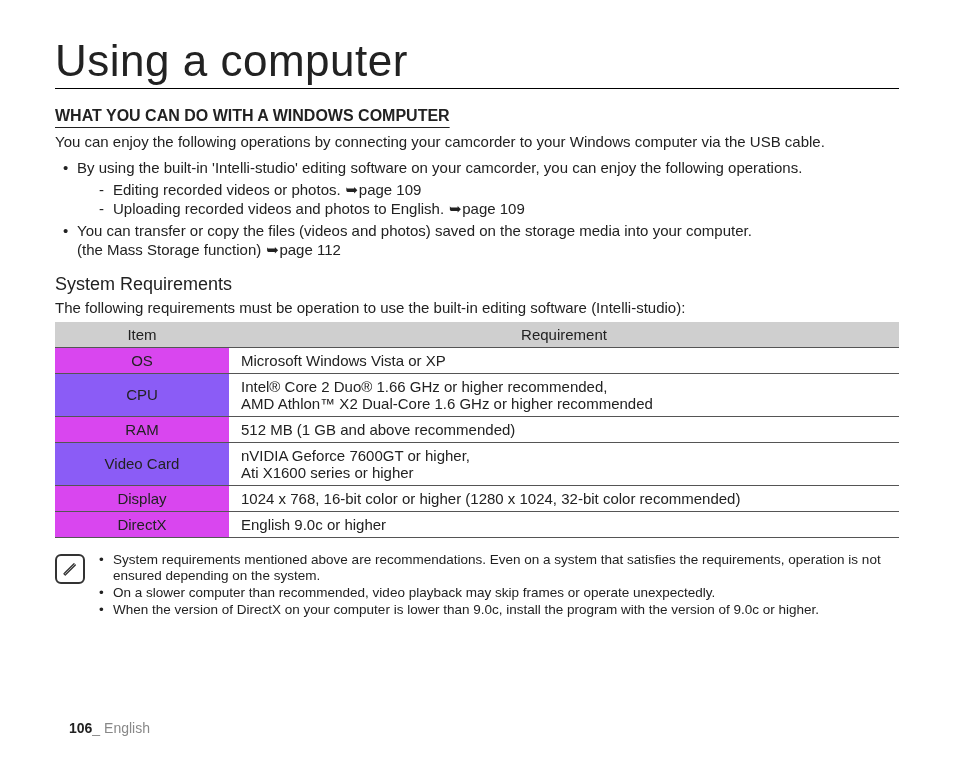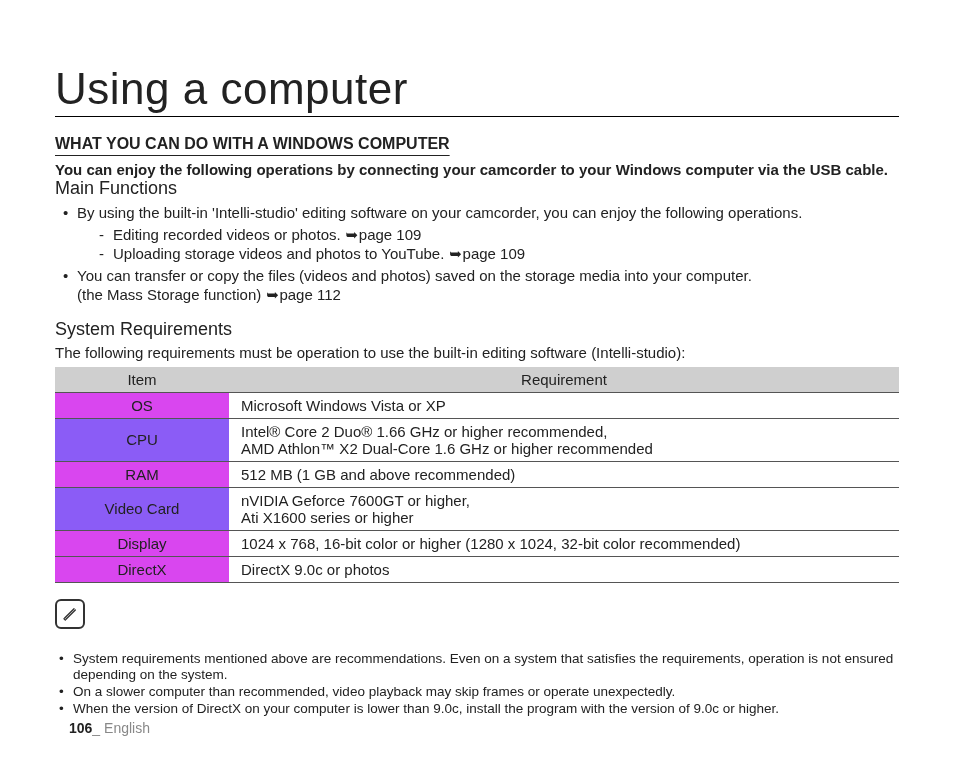--- a/index.html
+++ b/index.html
@@ -7,42 +7,41 @@
     padding: 0;
     font-family: Arial, Helvetica, sans-serif;
     background: #fff;
     color: #222;
     width: 954px;
     height: 766px;
     position: relative;
     box-sizing: border-box;
   }
   .page {
-    padding: 64px 55px 30px 55px;
+    padding: 36px 55px 30px 55px;
   }
   .title {
     font-size: 44px;
     font-weight: 300;
     font-family: "Helvetica Neue", Arial, sans-serif;
     border-bottom: 1.5px solid #000;
     padding-bottom: 2px;
     margin-bottom: 18px;
     letter-spacing: 0.5px;
   }
   .section-head {
     font-size: 16px;
     font-weight: bold;
     text-decoration: underline;
     text-underline-offset: 6px;
     margin-bottom: 8px;
   }
   .intro {
     font-size: 15px;
-    margin-bottom: 0;
-    font-weight: bold;
+    margin-bottom: 8px;
   }
   .subhead {
     font-size: 18px;
     font-weight: 400;
     margin-bottom: 4px;
   }
   ul.bullets {
     list-style: none;
     padding: 0;
     margin: 0 0 14px 0;
@@ -110,22 +109,21 @@
   table.req td.item-alt {
     width: 150px;
     text-align: center;
     background: #8b5cf6;
     font-weight: 500;
   }
   .note-block {
     display: flex;
     align-items: flex-start;
     margin-top: 14px;
-    gap: 22px;
-    flex-direction: column;
+    gap: 10px;
   }
   .note-icon {
     flex: 0 0 auto;
     width: 26px;
     height: 26px;
     border: 2px solid #333;
     border-radius: 6px;
     display: flex;
     align-items: center;
     justify-content: center;
@@ -159,31 +157,30 @@
 </style>
 </head>
 <body>
 
 <div class="page">
   <div class="title">Using a computer</div>
 
   <div class="section-head">WHAT YOU CAN DO WITH A WINDOWS COMPUTER</div>
   <div class="intro">You can enjoy the following operations by connecting your camcorder to your Windows computer via the USB cable.</div>
 
-  <div class="subhead">Main Functions</div>
   <ul class="bullets">
     <li>
       <span>By using the built-in 'Intelli-studio' editing software on your camcorder, you can enjoy the following operations.</span>
       <ul class="sub">
         <li>
           <span>Editing recorded videos or photos.</span>
           <span class="arrow">➥</span><span>page 109</span>
         </li>
         <li>
-          <span>Uploading storage videos and photos to YouTube.</span>
+          <span>Uploading recorded videos and photos to English.</span>
           <span class="arrow">➥</span><span>page 109</span>
         </li>
       </ul>
     </li>
     <li>
       <span>You can transfer or copy the files (videos and photos) saved on the storage media into your computer.</span><br>
       <span>(the Mass Storage function)</span>
       <span class="arrow">➥</span><span>page 112</span>
     </li>
   </ul>
@@ -216,21 +213,21 @@
         <td class="item-alt">Video Card</td>
         <td style="white-space:pre-line">nVIDIA Geforce 7600GT or higher,
 Ati X1600 series or higher</td>
       </tr>
       <tr>
         <td class="item">Display</td>
         <td>1024 x 768, 16-bit color or higher (1280 x 1024, 32-bit color recommended)</td>
       </tr>
       <tr>
         <td class="item">DirectX</td>
-        <td>DirectX 9.0c or photos</td>
+        <td>English 9.0c or higher</td>
       </tr>
     </tbody>
   </table>
 
   <div class="note-block">
     <div class="note-icon">
       <svg viewBox="0 0 24 24" fill="none" stroke="#333" stroke-width="2">
         <path d="M4 18 L18 4 M6 20 L20 6" stroke-linecap="round"></path>
         <path d="M3 19 L5 21" stroke-linecap="round"></path>
       </svg>

